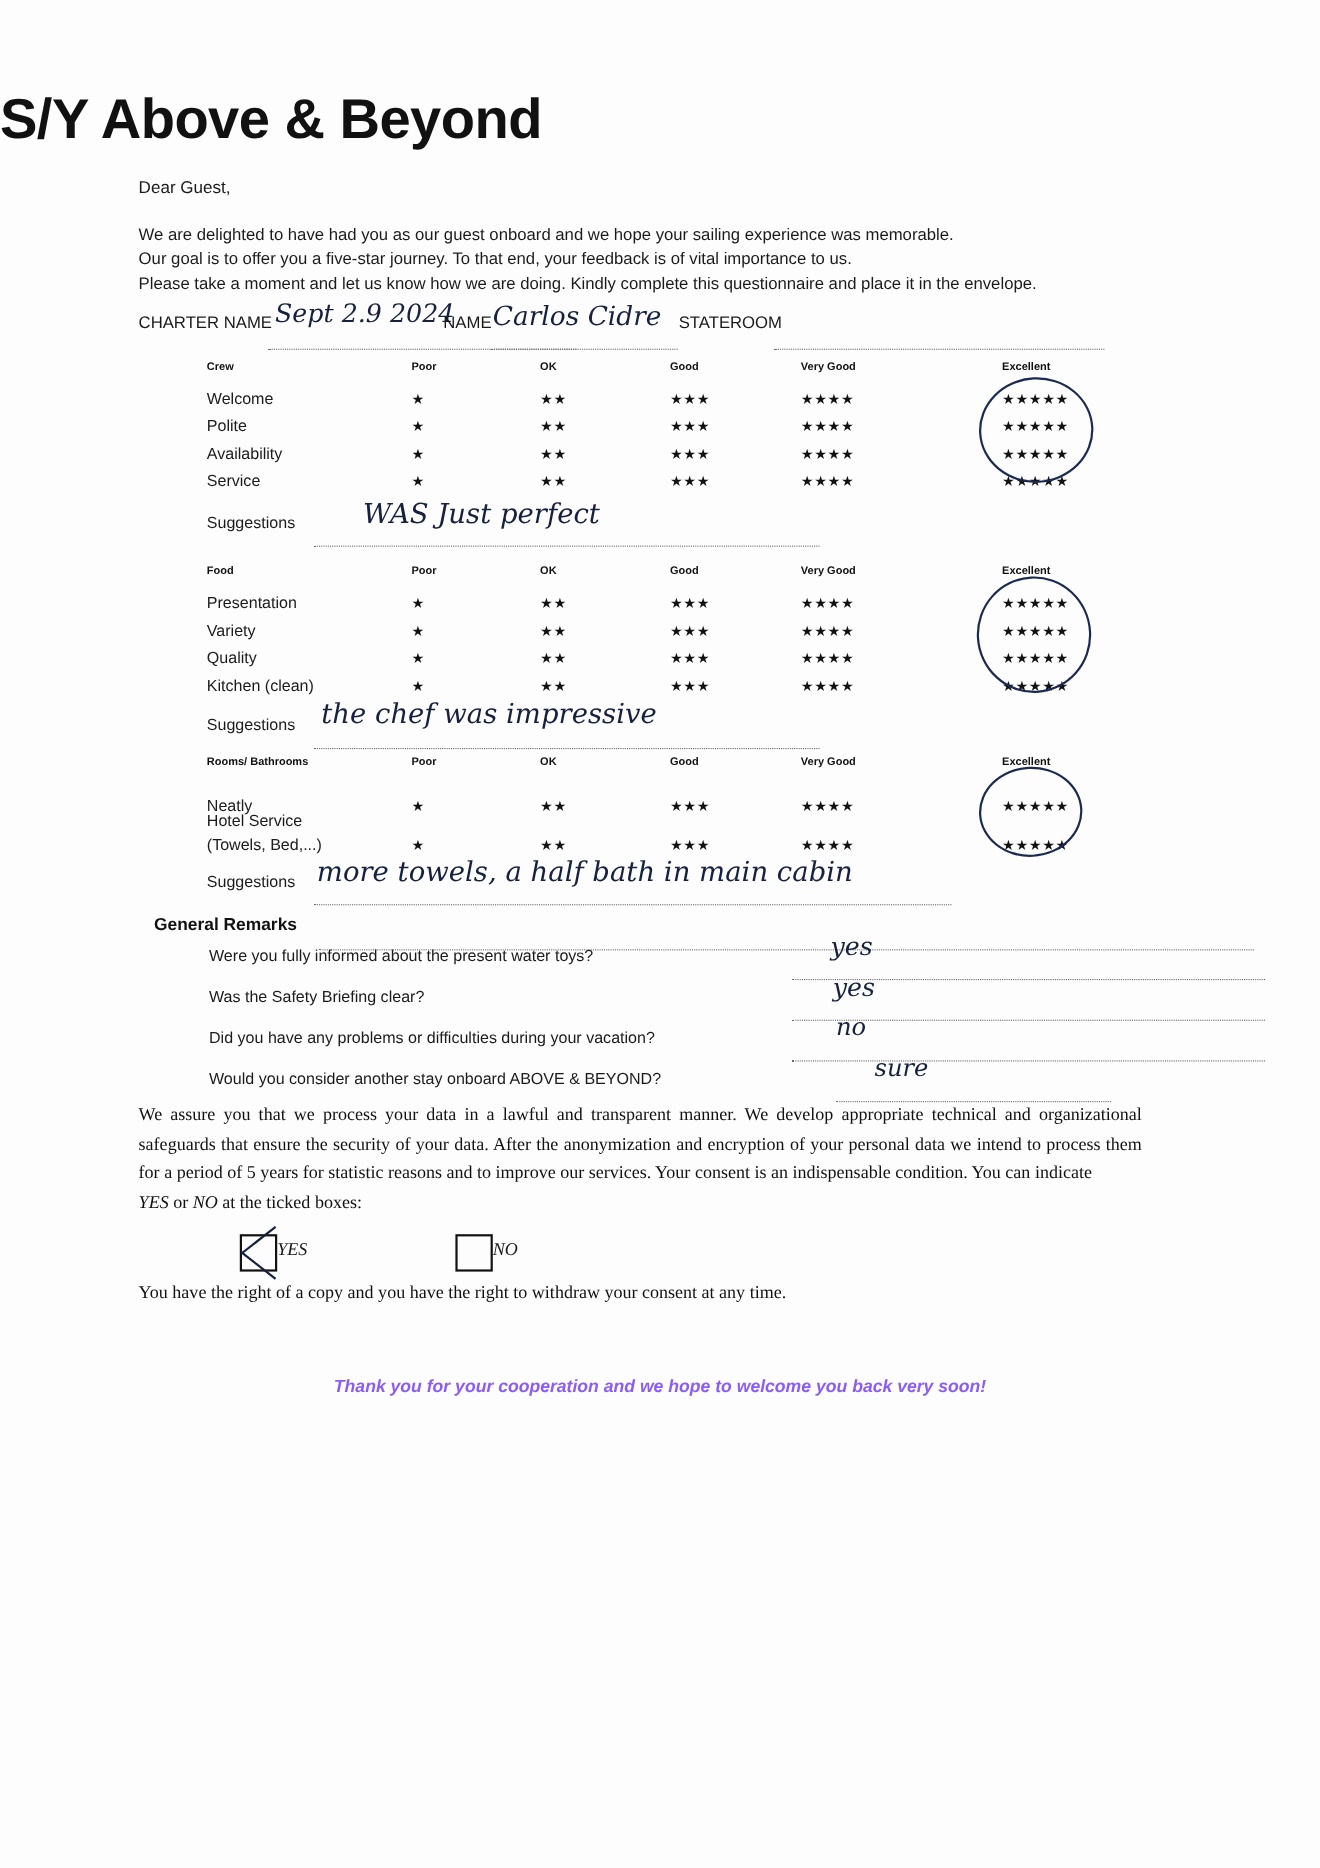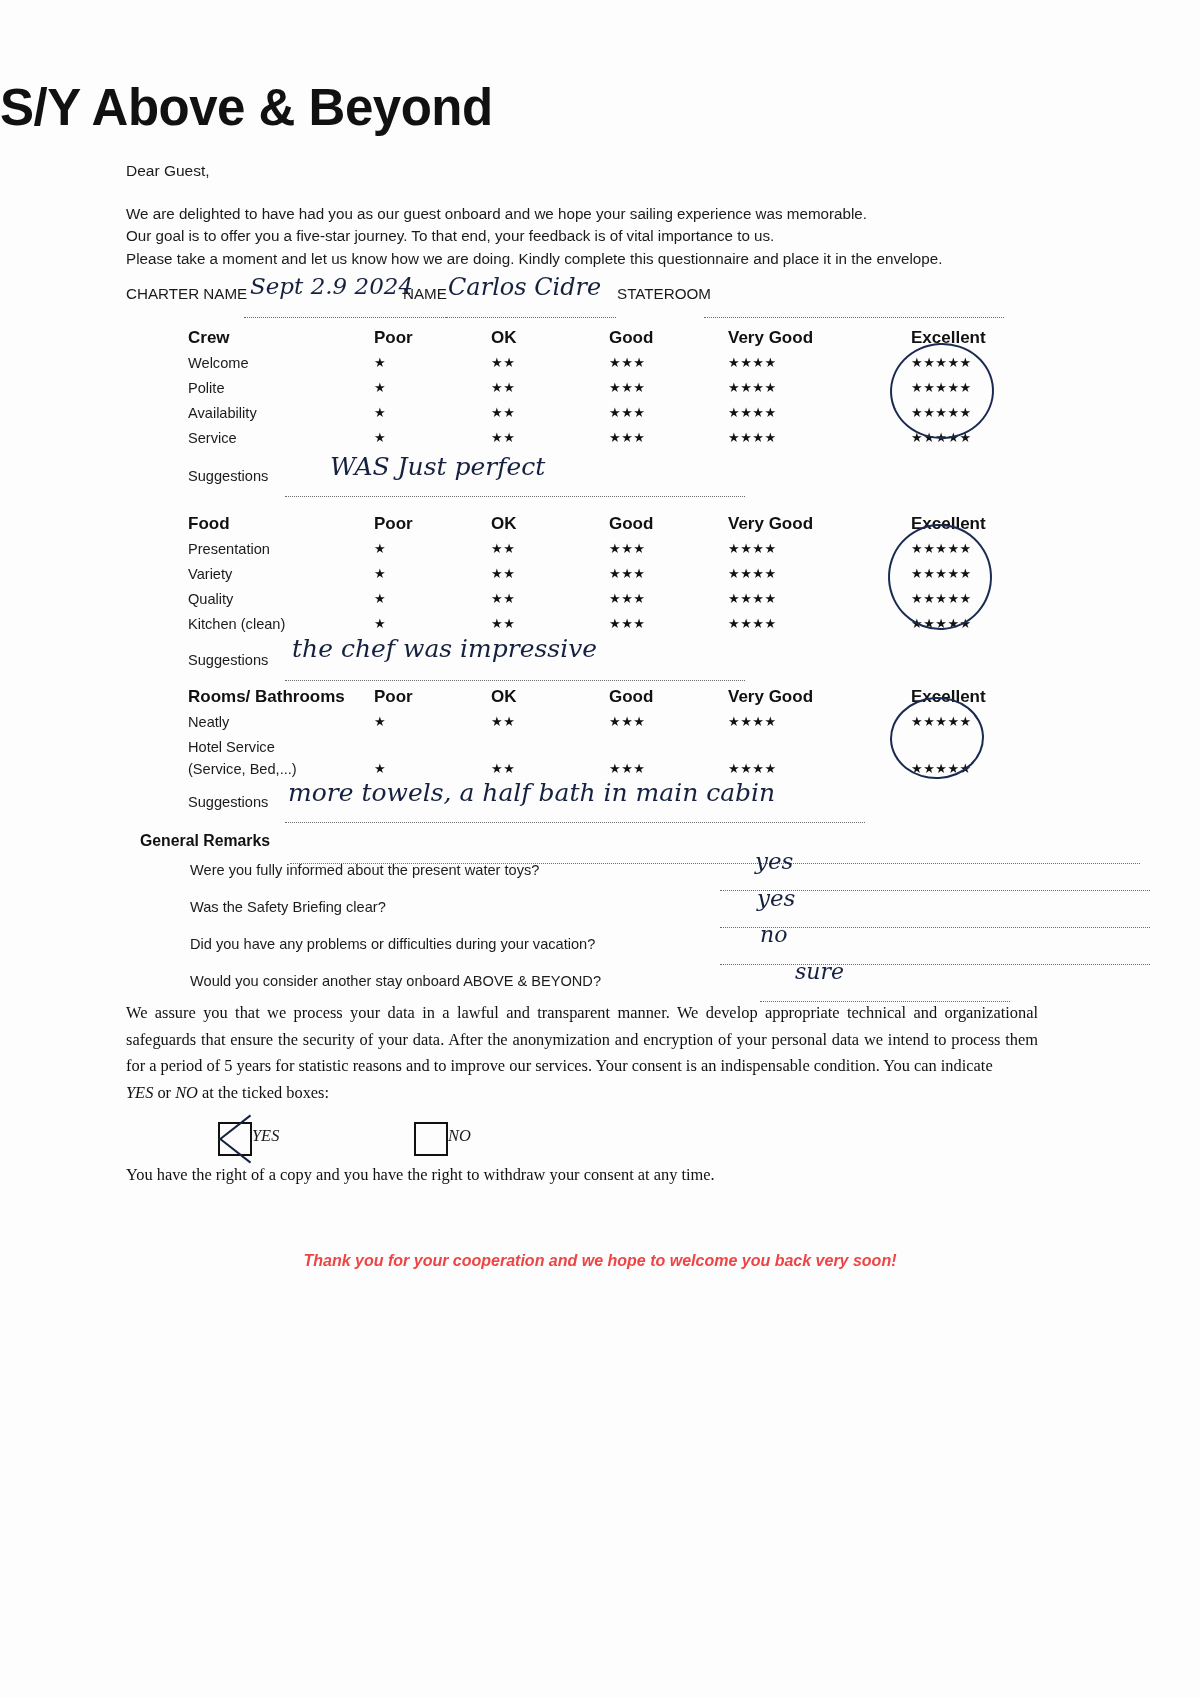--- a/index.html
+++ b/index.html
@@ -76,21 +76,21 @@
   }
   
   .section {
     position: absolute;
     left: 188px;
     width: 800px;
   }
   .sec-head {
     position: relative;
     height: 22px;
-    font-size: 17px;
+    font-size: 10px;
     font-weight: bold;
     color: #111;
   }
   .row {
     position: relative;
     height: 25px;
     font-size: 14.6px;
     color: #1b1b1b;
   }
   .c-name  { position: absolute; left: 0; }
@@ -187,21 +187,21 @@
   }
   .thanks {
     position: absolute;
     top: 1252px;
     left: 0;
     width: 100%;
     text-align: center;
     font-size: 16px;
     font-weight: bold;
     font-style: italic;
-    color: #ef4444;
+    color: #8b5cf6;
   }
 </style>
 </head>
 <body>
 
 <div class="page">
 
   <div class="title">S/Y Above &amp; Beyond</div>
 
   <div class="dear">Dear Guest,</div>
@@ -320,33 +320,33 @@
 
   <div class="section" style="top:687px;">
     <div class="sec-head">
       <span class="c-name">Rooms/ Bathrooms</span>
       <span class="c-poor">Poor</span>
       <span class="c-ok">OK</span>
       <span class="c-good">Good</span>
       <span class="c-vg">Very Good</span>
       <span class="c-exc">Excellent</span>
     </div>
-    <div class="row" style="top:5px;">
+    <div class="row" style="top:16px;">
       <span class="c-name">Neatly</span>
       <span class="c-poor stars">★</span>
       <span class="c-ok stars">★★</span>
       <span class="c-good stars">★★★</span>
       <span class="c-vg stars">★★★★</span>
       <span class="c-exc stars">★★★★★</span>
     </div>
     <div class="row" style="top:5px; height:22px;">
       <span class="c-name">Hotel Service</span>
     </div>
     <div class="row" style="top:5px;">
-      <span class="c-name">(Service, Bed,...)</span>
+      <span class="c-name">(Towels, Bed,...)</span>
       <span class="c-poor stars">★</span>
       <span class="c-ok stars">★★</span>
       <span class="c-good stars">★★★</span>
       <span class="c-vg stars">★★★★</span>
       <span class="c-exc stars">★★★★★</span>
     </div>
   </div>
   <div class="ellipse" style="top:697px; left:890px; width:90px; height:78px;"></div>
 
   <div class="sugg" style="top:794px; left:188px;">Suggestions</div>

